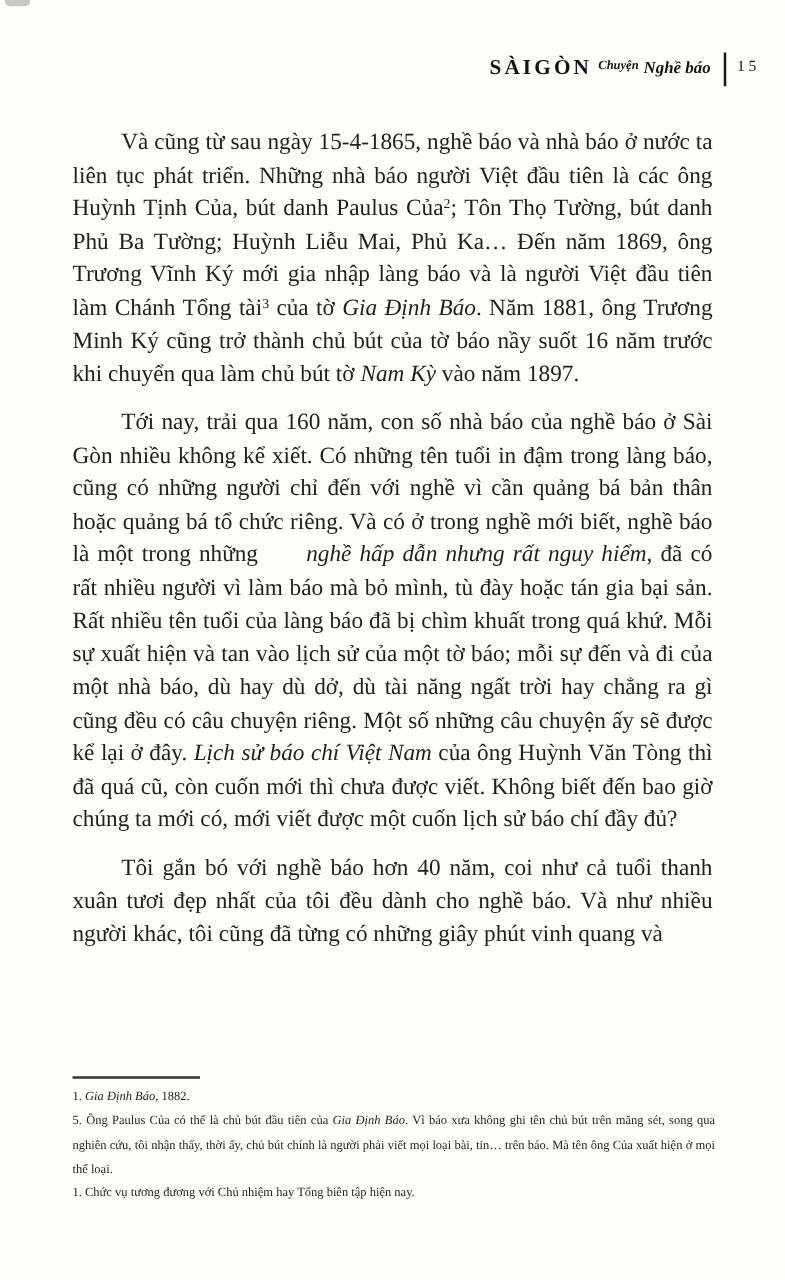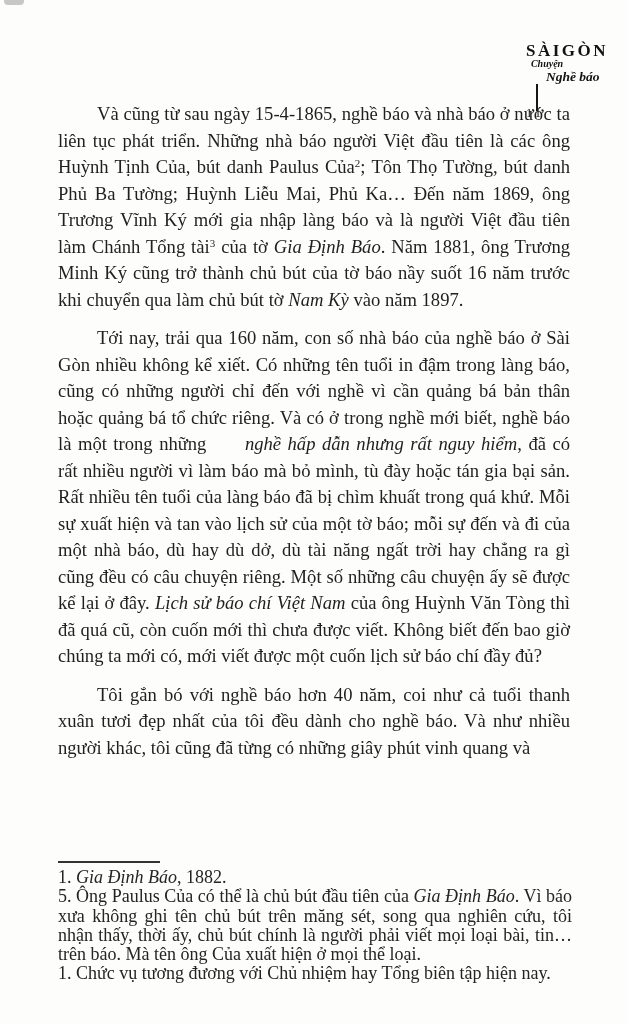--- a/index.html
+++ b/index.html
@@ -23,34 +23,34 @@
   
   .corner-speck {
     position: absolute; left: 4px; top: 0;
     width: 20px; height: 5px;
     background: #9a9a96; border-radius: 0 0 4px 4px;
     opacity: .55;
   }
   
   .running-head {
     position: absolute; top: 42px; right: 20px;
-    display: flex; align-items: flex-start;
-    white-space: nowrap; color: #121212; flex-direction: column;
+    display: flex; align-items: center;
+    white-space: nowrap; color: #121212;
   }
   .brand-main {
     font-weight: 700; font-size: 17px; letter-spacing: 2.5px;
     line-height: 1;
   }
   .brand-script {
     font-style: italic; font-weight: 600; font-size: 10px;
     margin-left: 5px; line-height: 1; padding-bottom: 1px;
   }
   .brand-sub {
     font-weight: 700; font-style: italic; font-size: 13.5px;
-    margin-left: 20px; line-height: 1; padding-bottom: .5px;
+    margin-left: 4px; line-height: 1; padding-bottom: .5px;
   }
   .head-divider {
     width: 2px; height: 27px; background: #161616;
     margin: 0 9px -4px 10px;
   }
   .page-number {
     font-size: 12.5px; letter-spacing: 3px; line-height: 1;
     padding-bottom: 1px; font-weight: 500;
   }
   
@@ -68,38 +68,38 @@
   sup {
     font-size: 11px; line-height: 0; vertical-align: 6px;
   }
   
   .footnote-rule {
     position: absolute; left: 58px; top: 861px;
     width: 102px; height: 2px; background: #333;
   }
   .footnotes {
     position: absolute; left: 58px; top: 868px; width: 514px;
-    font-size: 18px; line-height: 19.3px;
+    font-size: 10px; line-height: 19.3px;
     text-align: justify; color: #242424;
   }
   .footnotes p { margin: 0; }
 </style>
 </head>
 <body>
 
 <div class="page">
 
   <div class="corner-speck"></div>
 
   <header class="running-head">
     <span class="brand-main">SÀIGÒN</span>
     <span class="brand-script">Chuyện</span>
     <span class="brand-sub">Nghề báo</span>
     <span class="head-divider"></span>
-    <span class="page-number">11</span>
+    <span class="page-number">15</span>
   </header>
 
   <main class="body-text">
       <p class="indent"><span>Và cũng từ sau ngày 15-4-1865, nghề báo và nhà báo ở nước ta liên tục phát triển. Những nhà báo người Việt đầu tiên là các ông Huỳnh Tịnh Của, bút danh Paulus Của</span><sup>2</sup><span>; Tôn Thọ Tường, bút danh Phủ Ba Tường; Huỳnh Liễu Mai, Phủ Ka… Đến năm 1869, ông Trương Vĩnh Ký mới gia nhập làng báo và là người Việt đầu tiên làm Chánh Tổng tài</span><sup>3</sup><span> của tờ </span><span class="i">Gia Định Báo</span><span>. Năm 1881, ông Trương Minh Ký cũng trở thành chủ bút của tờ báo nầy suốt 16 năm trước khi chuyển qua làm chủ bút tờ </span><span class="i">Nam Kỳ</span><span> vào năm 1897.</span></p>
       <p class="indent"><span>Tới nay, trải qua 160 năm, con số nhà báo của nghề báo ở Sài Gòn nhiều không kể xiết. Có những tên tuổi in đậm trong làng báo, cũng có những người chỉ đến với nghề vì cần quảng bá bản thân hoặc quảng bá tổ chức riêng. Và có ở trong nghề mới biết, nghề báo là một trong những </span><span class="bi">nghề hấp dẫn nhưng rất nguy hiểm</span><span>, đã có rất nhiều người vì làm báo mà bỏ mình, tù đày hoặc tán gia bại sản. Rất nhiều tên tuổi của làng báo đã bị chìm khuất trong quá khứ. Mỗi sự xuất hiện và tan vào lịch sử của một tờ báo; mỗi sự đến và đi của một nhà báo, dù hay dù dở, dù tài năng ngất trời hay chẳng ra gì cũng đều có câu chuyện riêng. Một số những câu chuyện ấy sẽ được kể lại ở đây. </span><span class="i">Lịch sử báo chí Việt Nam</span><span> của ông Huỳnh Văn Tòng thì đã quá cũ, còn cuốn mới thì chưa được viết. Không biết đến bao giờ chúng ta mới có, mới viết được một cuốn lịch sử báo chí đầy đủ?</span></p>
       <p class="indent"><span>Tôi gắn bó với nghề báo hơn 40 năm, coi như cả tuổi thanh xuân tươi đẹp nhất của tôi đều dành cho nghề báo. Và như nhiều người khác, tôi cũng đã từng có những giây phút vinh quang và</span></p>
     </main>
 
   <div class="footnote-rule"></div>
 

